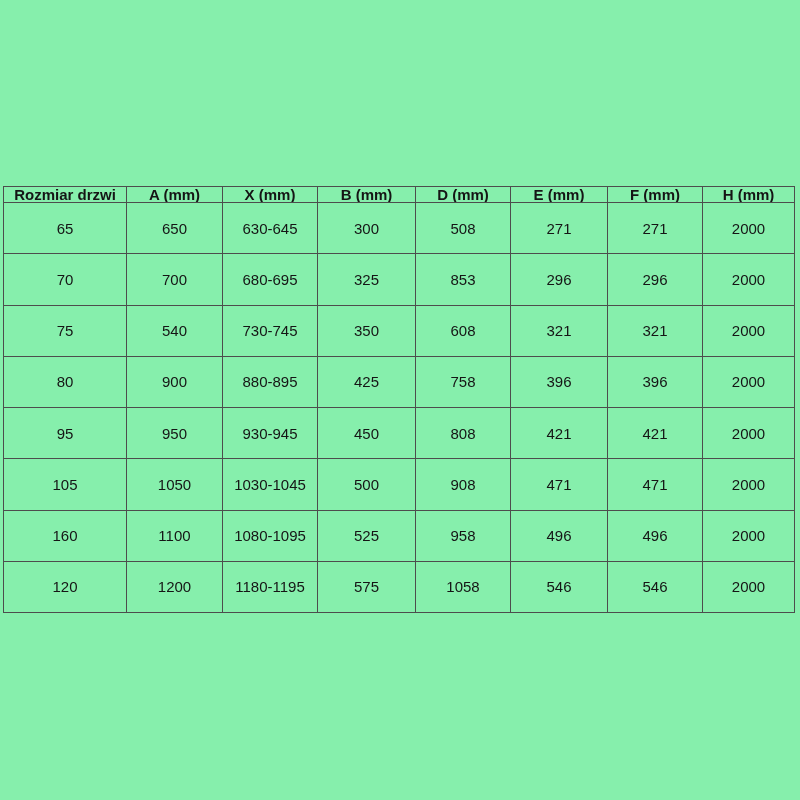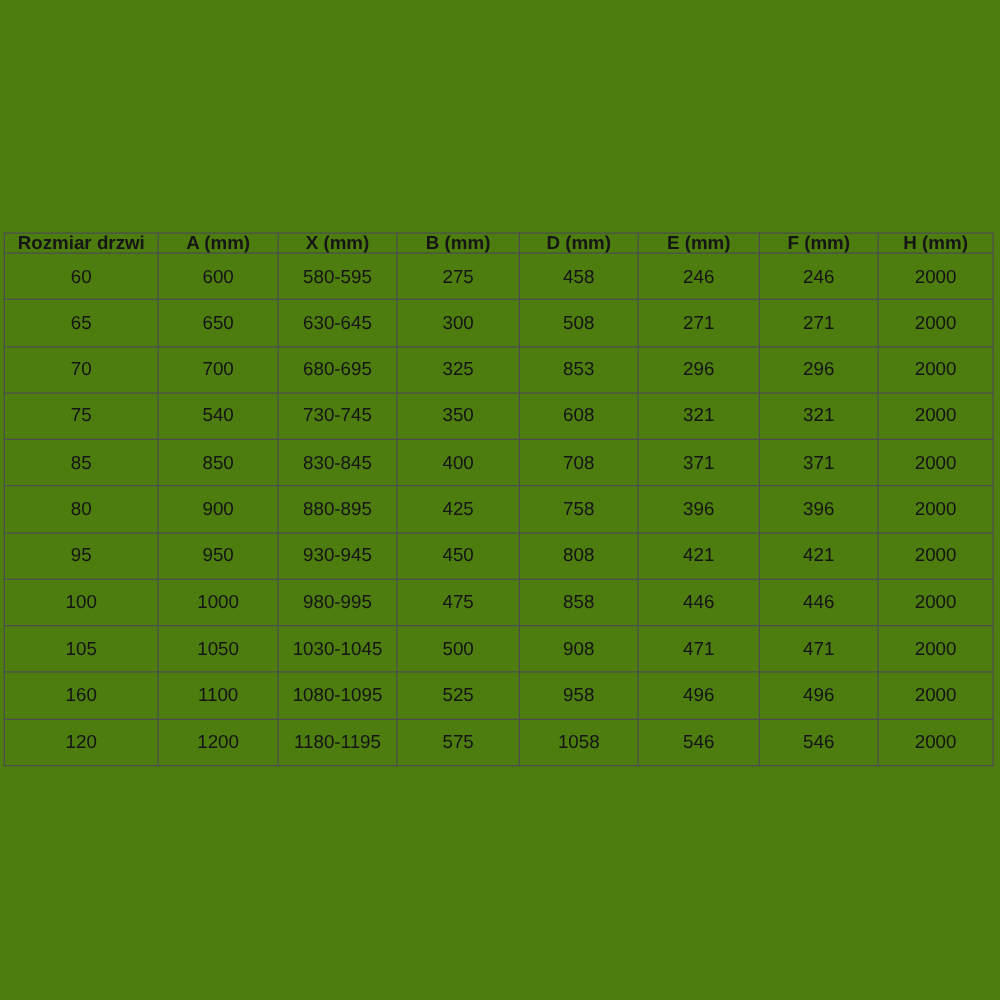--- a/index.html
+++ b/index.html
@@ -7,21 +7,21 @@
     padding: 0;
     background: #ffffff;
     width: 800px;
     height: 800px;
     font-family: "Liberation Sans", sans-serif;
   }
   .canvas {
     position: relative;
     width: 800px;
     height: 800px;
-    background: #4d7c0f;
+    background: #86efac;
     overflow: hidden;
   }
   table.spec {
     position: absolute;
     left: 3px;
     top: 186px;
     width: 791px;
     height: 427px;
     border-collapse: collapse;
     table-layout: fixed;
@@ -72,30 +72,20 @@
           <th>X (mm)</th>
           <th>B (mm)</th>
           <th>D (mm)</th>
           <th>E (mm)</th>
           <th>F (mm)</th>
           <th>H (mm)</th>
         </tr>
     </thead>
     <tbody>
         <tr>
-          <td>60</td>
-          <td>600</td>
-          <td>580-595</td>
-          <td>275</td>
-          <td>458</td>
-          <td>246</td>
-          <td>246</td>
-          <td>2000</td>
-        </tr>
-        <tr>
           <td>65</td>
           <td>650</td>
           <td>630-645</td>
           <td>300</td>
           <td>508</td>
           <td>271</td>
           <td>271</td>
           <td>2000</td>
         </tr>
         <tr>
@@ -112,57 +102,37 @@
           <td>75</td>
           <td>540</td>
           <td>730-745</td>
           <td>350</td>
           <td>608</td>
           <td>321</td>
           <td>321</td>
           <td>2000</td>
         </tr>
         <tr>
-          <td>85</td>
-          <td>850</td>
-          <td>830-845</td>
-          <td>400</td>
-          <td>708</td>
-          <td>371</td>
-          <td>371</td>
-          <td>2000</td>
-        </tr>
-        <tr>
           <td>80</td>
           <td>900</td>
           <td>880-895</td>
           <td>425</td>
           <td>758</td>
           <td>396</td>
           <td>396</td>
           <td>2000</td>
         </tr>
         <tr>
           <td>95</td>
           <td>950</td>
           <td>930-945</td>
           <td>450</td>
           <td>808</td>
           <td>421</td>
           <td>421</td>
-          <td>2000</td>
-        </tr>
-        <tr>
-          <td>100</td>
-          <td>1000</td>
-          <td>980-995</td>
-          <td>475</td>
-          <td>858</td>
-          <td>446</td>
-          <td>446</td>
           <td>2000</td>
         </tr>
         <tr>
           <td>105</td>
           <td>1050</td>
           <td>1030-1045</td>
           <td>500</td>
           <td>908</td>
           <td>471</td>
           <td>471</td>

